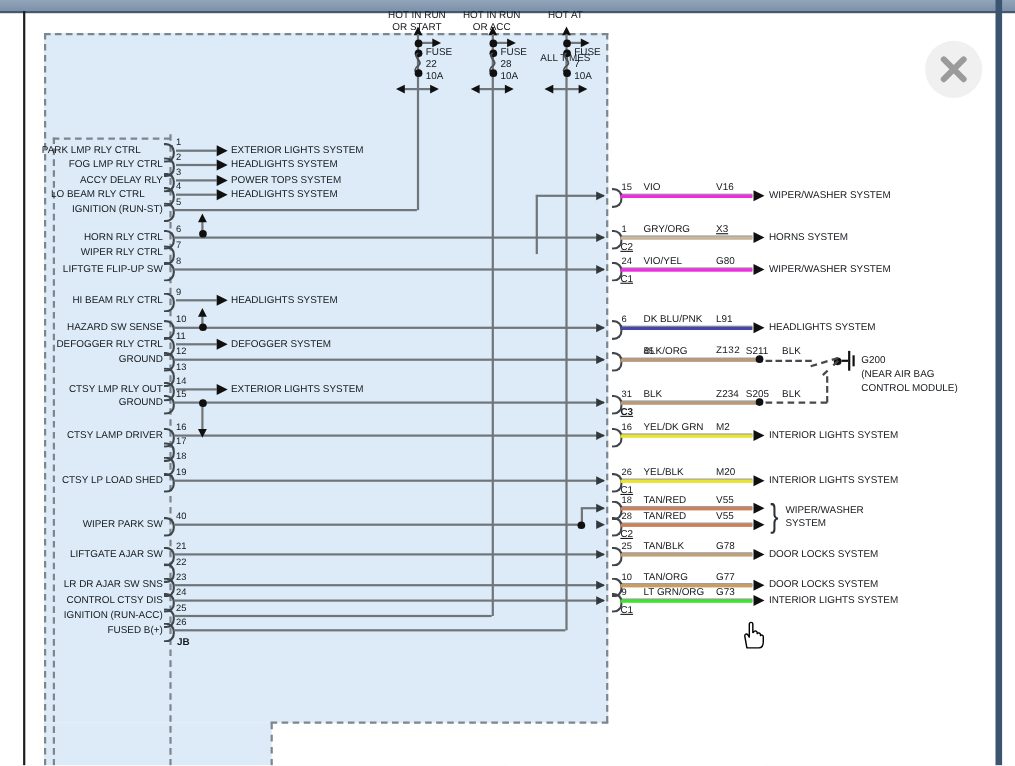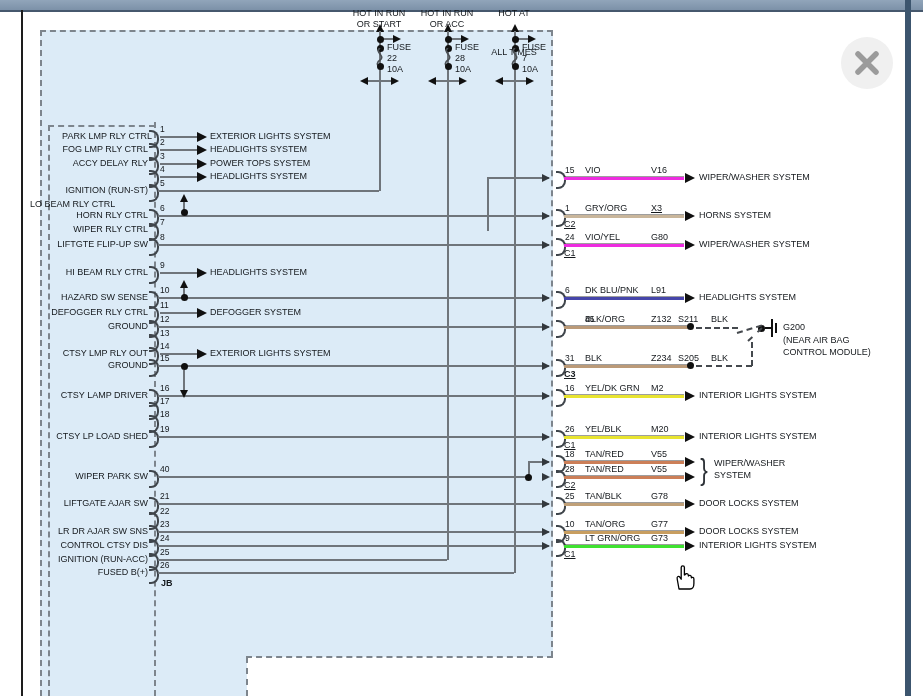--- a/index.html
+++ b/index.html
@@ -114,39 +114,39 @@
       </svg>
       <div class="dot" style="left:512px;top:63px;"></div>
       <div class="lbl" style="left:522px;top:42px;">FUSE</div>
       <div class="lbl" style="left:522px;top:53px;">7</div>
       <div class="lbl" style="left:522px;top:64px;">10A</div>
       <div class="h" style="left:501px;top:80px;width:26px;"></div>
       <div class="arr-l" style="left:495px;top:77px;"></div>
       <div class="arr-rt" style="left:526px;top:77px;"></div>
       <div class="arc" style="left:149px;top:130px;"></div>
       <div class="lbl sm" style="left:160px;top:124px;">1</div>
-      <div class="lbl" style="left:48px;top:131px;width:118px;text-align:center;">PARK LMP RLY CTRL</div>
+      <div class="lbl" style="left:38px;top:131px;width:118px;text-align:left;">PARK LMP RLY CTRL</div>
       <div class="h" style="left:160px;top:136px;width:37px;"></div>
       <div class="arr-r" style="left:197px;top:132px;"></div>
       <div class="lbl" style="left:210px;top:131px;">EXTERIOR LIGHTS SYSTEM</div>
       <div class="arc" style="left:149px;top:143px;"></div>
       <div class="lbl sm" style="left:160px;top:137px;">2</div>
       <div class="lbl" style="left:30px;top:144px;width:118px;text-align:right;">FOG LMP RLY CTRL</div>
       <div class="h" style="left:160px;top:149px;width:37px;"></div>
       <div class="arr-r" style="left:197px;top:145px;"></div>
       <div class="lbl" style="left:210px;top:144px;">HEADLIGHTS SYSTEM</div>
       <div class="arc" style="left:149px;top:157px;"></div>
       <div class="lbl sm" style="left:160px;top:151px;">3</div>
       <div class="lbl" style="left:30px;top:158px;width:118px;text-align:right;">ACCY DELAY RLY</div>
       <div class="h" style="left:160px;top:163px;width:37px;"></div>
       <div class="arr-r" style="left:197px;top:159px;"></div>
       <div class="lbl" style="left:210px;top:158px;">POWER TOPS SYSTEM</div>
       <div class="arc" style="left:149px;top:170px;"></div>
       <div class="lbl sm" style="left:160px;top:164px;">4</div>
-      <div class="lbl" style="left:30px;top:171px;width:118px;text-align:left;margin-top:28px;">LO BEAM RLY CTRL</div>
+      <div class="lbl" style="left:30px;top:171px;width:118px;text-align:center;">LO BEAM RLY CTRL</div>
       <div class="h" style="left:160px;top:176px;width:37px;"></div>
       <div class="arr-r" style="left:197px;top:172px;"></div>
       <div class="lbl" style="left:210px;top:171px;">HEADLIGHTS SYSTEM</div>
       <div class="arc" style="left:149px;top:184px;"></div>
       <div class="lbl sm" style="left:160px;top:178px;">5</div>
       <div class="lbl" style="left:30px;top:185px;width:118px;text-align:right;">IGNITION (RUN-ST)</div>
       <div class="arc" style="left:149px;top:209px;"></div>
       <div class="lbl sm" style="left:160px;top:203px;">6</div>
       <div class="lbl" style="left:30px;top:210px;width:118px;text-align:right;">HORN RLY CTRL</div>
       <div class="arc" style="left:149px;top:223px;"></div>
@@ -281,21 +281,21 @@
       <div class="arc" style="left:556px;top:291px;"></div>
       <div class="lbl sm" style="left:565px;top:285px;">6</div>
       <div class="lbl" style="left:585px;top:285px;">DK BLU/PNK</div>
       <div class="lbl" style="left:651px;top:285px;">L91</div>
       <div class="cwire" style="left: 564px; top: 297px; width: 120px; background: rgb(70, 70, 170);"></div>
       <div class="arr-r" style="left:685px;top:293px;"></div>
       <div class="lbl" style="left:699px;top:292px;">HEADLIGHTS SYSTEM</div>
       <div class="arc" style="left:556px;top:320px;"></div>
       <div class="lbl sm" style="left:585px;top:314px;">45</div>
       <div class="lbl" style="left:585px;top:314px;">BLK/ORG</div>
-      <div class="lbl" style="left:651px;top:314px;">Z132</div>
+      <div class="lbl" style="left:651px;top:314px;font-family:Liberation Mono, monospace;">Z132</div>
       <div class="cwire" style="left: 564px; top: 326px; width: 125px; background: rgb(187, 154, 120);"></div>
       <div class="dot" style="left:687px;top:323px;"></div>
       <div class="lbl" style="left:678px;top:314px;">S211</div>
       <div class="lbl" style="left:711px;top:314px;">BLK</div>
       <div class="arc" style="left:556px;top:359px;"></div>
       <div class="lbl sm" style="left:565px;top:353px;">31</div>
       <div class="lbl" style="left:585px;top:353px;">BLK</div>
       <div class="lbl" style="left:651px;top:353px;">Z234</div>
       <div class="lbl conn" style="left:564px;top:369px;font-weight:bold;">C3</div>
       <div class="cwire" style="left: 564px; top: 365px; width: 125px; background: rgb(187, 154, 120);"></div>

